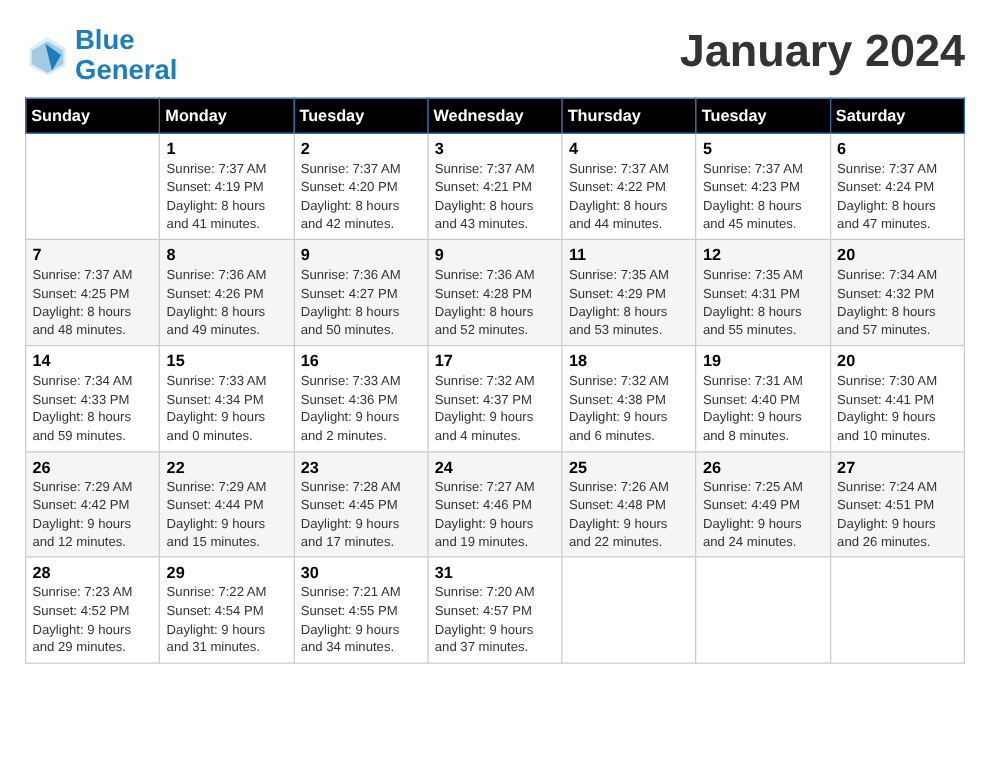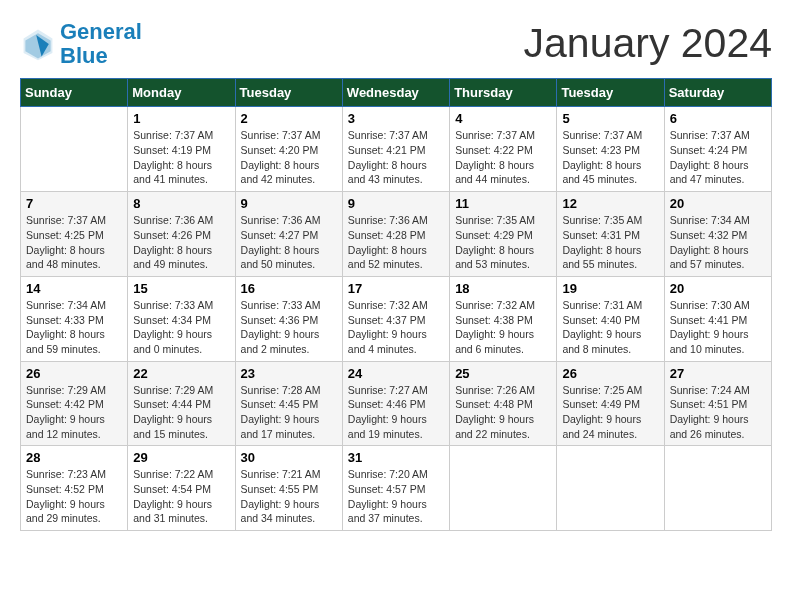--- a/index.html
+++ b/index.html
@@ -31,35 +31,35 @@
       color: #1a7fba;
     }
     .logo-icon {
       width: 36px;
       height: 36px;
     }
     .title-block {
       text-align: right;
     }
     .main-title {
-      font-size: 41px;
-      font-weight: normal;
+      font-size: 36px;
+      font-weight: bold;
       color: #333;
     }
     .subtitle {
       font-size: 16px;
       color: #555;
     }
     table {
       width: 100%;
       border-collapse: collapse;
       font-size: 11px;
     }
     thead tr th {
-      background-color: #14532d;
+      background-color: #000000;
       color: #fff;
       padding: 6px 4px;
       text-align: left;
       font-size: 13px;
       font-weight: bold;
       border: 1px solid #2b6cb0;
     }
     tbody tr td {
       border: 1px solid #ccc;
       padding: 4px 5px;
@@ -90,22 +90,22 @@
 <body>
 
 <div class="header">
   <div class="logo">
     <svg class="logo-icon" viewBox="0 0 40 40">
       <polygon points="20,4 36,14 36,30 20,38 4,30 4,14" fill="#1a7fba" opacity="0.15"></polygon>
       <polygon points="20,8 34,16 34,28 20,36 6,28 6,16" fill="#1a7fba" opacity="0.3"></polygon>
       <polygon points="18,10 32,20 24,34" fill="#1a7fba"></polygon>
     </svg>
     <div class="logo-text">
+      <div><span style="color:#1a7fba;font-weight:bold;">Blue</span></div>
       <div><span>General</span></div>
-      <div><span style="color:#1a7fba;font-weight:bold;">Blue</span></div>
     </div>
   </div>
   <div class="title-block">
     <div class="main-title">January 2024</div>
   </div>
 </div>
 
 <table>
   <thead>
     <tr id="header-row">

